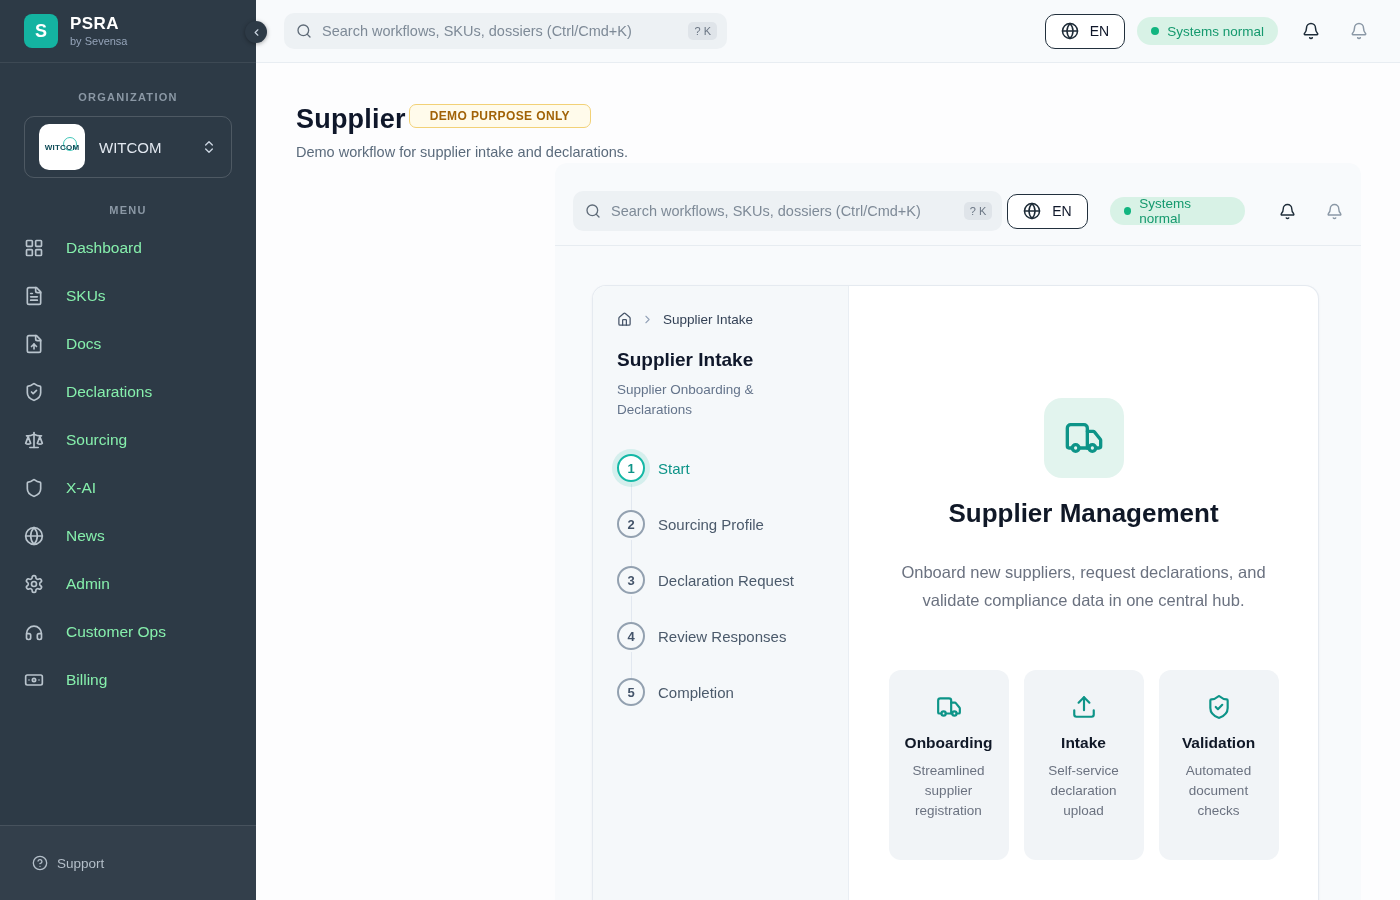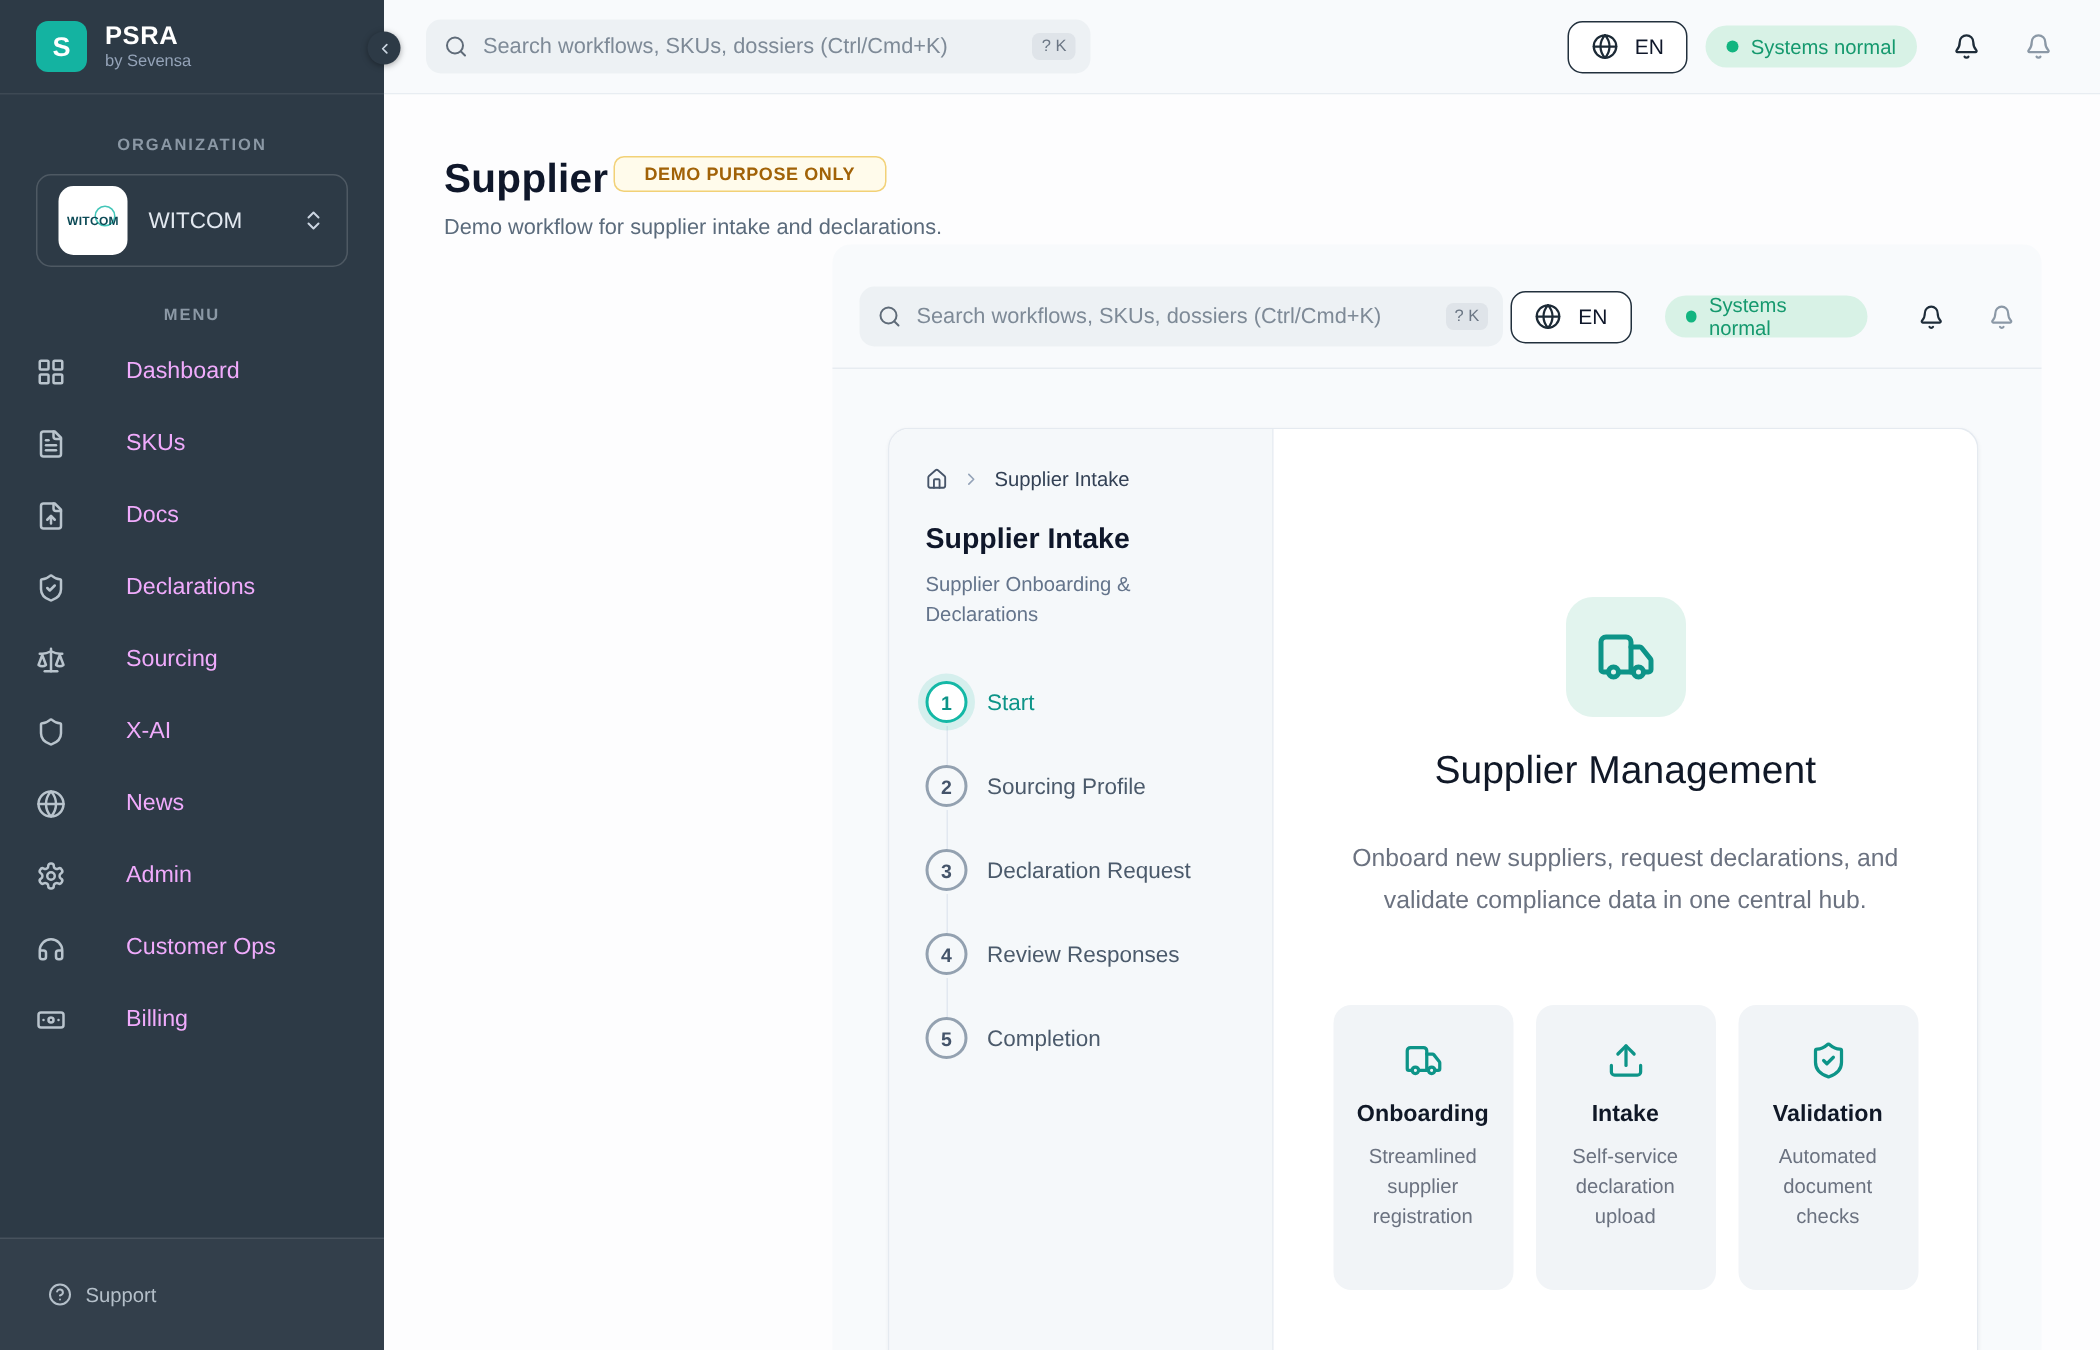--- a/index.html
+++ b/index.html
@@ -44,22 +44,22 @@
   .org-logo-ring {
     position:absolute; width:14px; height:14px; border:1.5px solid #14b8a6;
     border-radius:50%; right:8px; top:13px; opacity:.8;
   }
   .org-name { color:#e2e8f0; font-size:15px; flex:1; }
   .org-chevrons { color:#cbd5e1; }
 
   .menu-section { padding:26px 24px 0; }
   .menu-list { margin-top:8px; list-style:none; }
   .menu-item {
-    height:48px; display:flex; align-items:center; gap:40px;
-    color:#f0abfc; font-size:15.5px; cursor:pointer;
+    height:48px; display:flex; align-items:center; gap:22px;
+    color:#86efac; font-size:15.5px; cursor:pointer;
   }
   .menu-item .ic { color:#b9c4cd; }
 
   .sb-footer {
     margin-top:auto; height:75px; border-top:1px solid rgba(255,255,255,.1);
     background:#333f4b; display:flex; align-items:center; gap:9px;
     padding:0 32px; color:#b4bfc9; font-size:13.5px; cursor:pointer;
   }
 
   .collapse-btn {
@@ -164,21 +164,21 @@
     border-color:#14b8a6; color:#0d9488; background:#fff;
     box-shadow:0 0 0 5px rgba(20,184,166,.14);
   }
   .step.active .step-label { color:#0d9488; font-weight:500; }
 
   .wf-right { flex:1; display:flex; flex-direction:column; align-items:center; padding-top:112px; }
   .hero-tile {
     width:80px; height:80px; border-radius:18px; background:#e2f4ee;
     display:flex; align-items:center; justify-content:center; color:#0d9488;
   }
-  .hero-title { margin-top:20px; font-size:26px; font-weight:400; color:#101827; }
+  .hero-title { margin-top:20px; font-size:26px; font-weight:700; color:#101827; }
   .hero-desc {
     margin-top:29px; max-width:400px; text-align:center;
     font-size:16.5px; line-height:28px; color:#6b7280;
   }
   .features { margin-top:56px; display:flex; gap:15px; align-items:stretch; }
   .feature-card {
     width:120px; min-height:190px; background:#f1f4f7; border-radius:12px;
     padding:24px 10px 0; text-align:center;
   }
   .feature-card .ic { margin:0 auto; color:#0d9488; }

